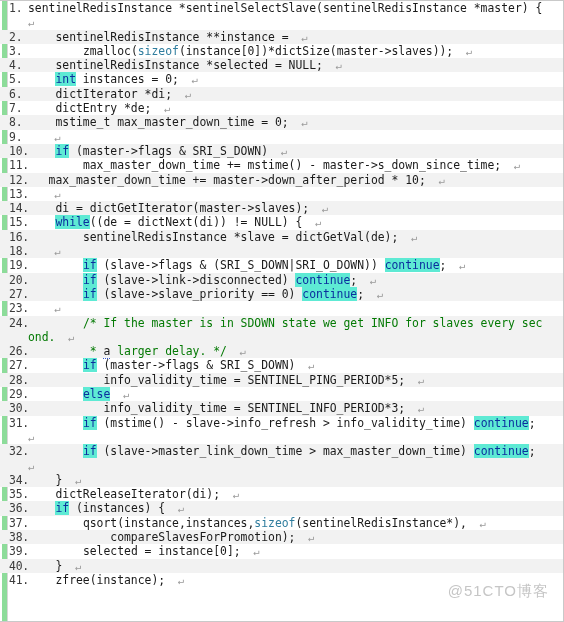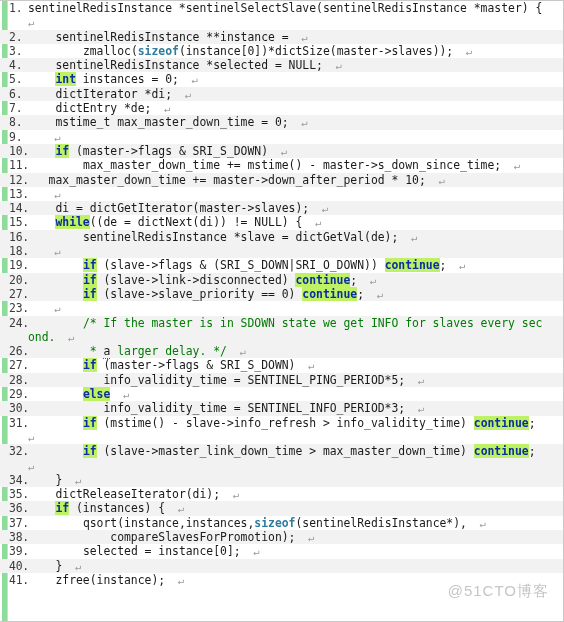--- a/index.html
+++ b/index.html
@@ -76,22 +76,22 @@
     flex: 1 1 auto;
     color: #1a1a1a;
     font-size: 11.4px;
     line-height: 14.3px;
     white-space: pre-wrap;
     word-break: break-all;
     padding-right: 20px;
   }
 
   
-  .kw   { color: #0b2f9e; font-weight: bold; background: #bef264; }
-  .kw2  { color: #2f7d9e; font-weight: bold; }
+  .kw   { color: #0b2f9e; font-weight: normal; background: #5eead4; }
+  .kw2  { color: #2f7d9e; font-weight: normal; }
   .cmt  { color: #057a05; }
   .spell{ border-bottom: 1px dotted #3355cc; }
   .pil  { color: #9a9a9a; font-size: 10.5px; }
 
   #watermark {
     position: absolute;
     right: 14px;
     bottom: 20px;
     color: #c6c6c6;
     font-family: Liberation Sans, sans-serif;

